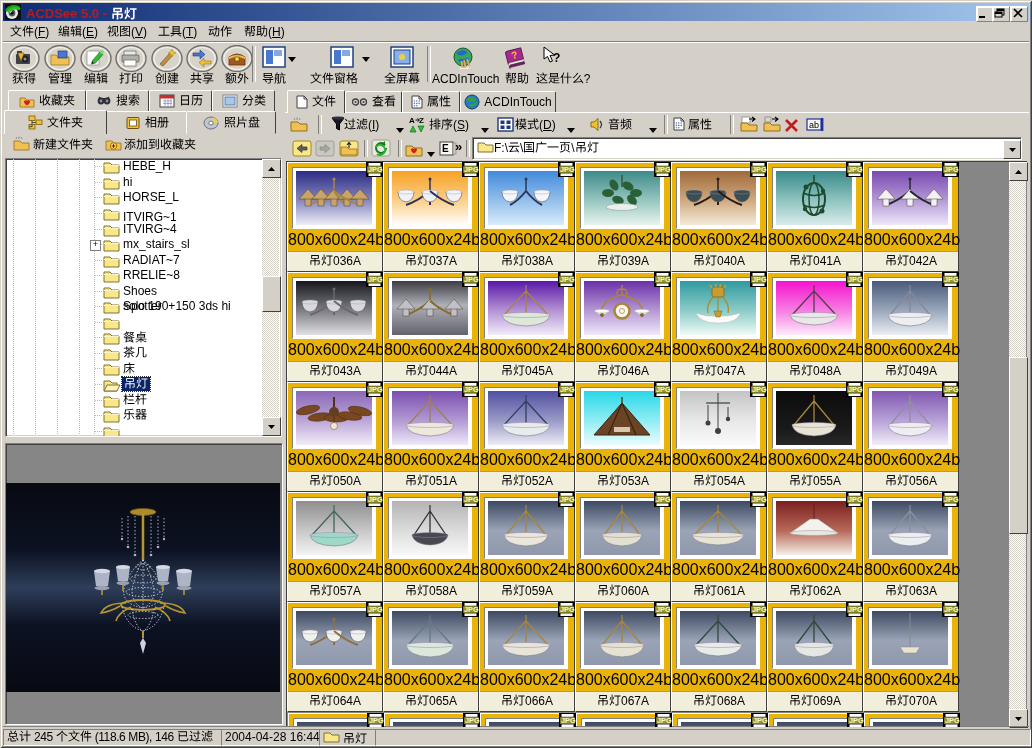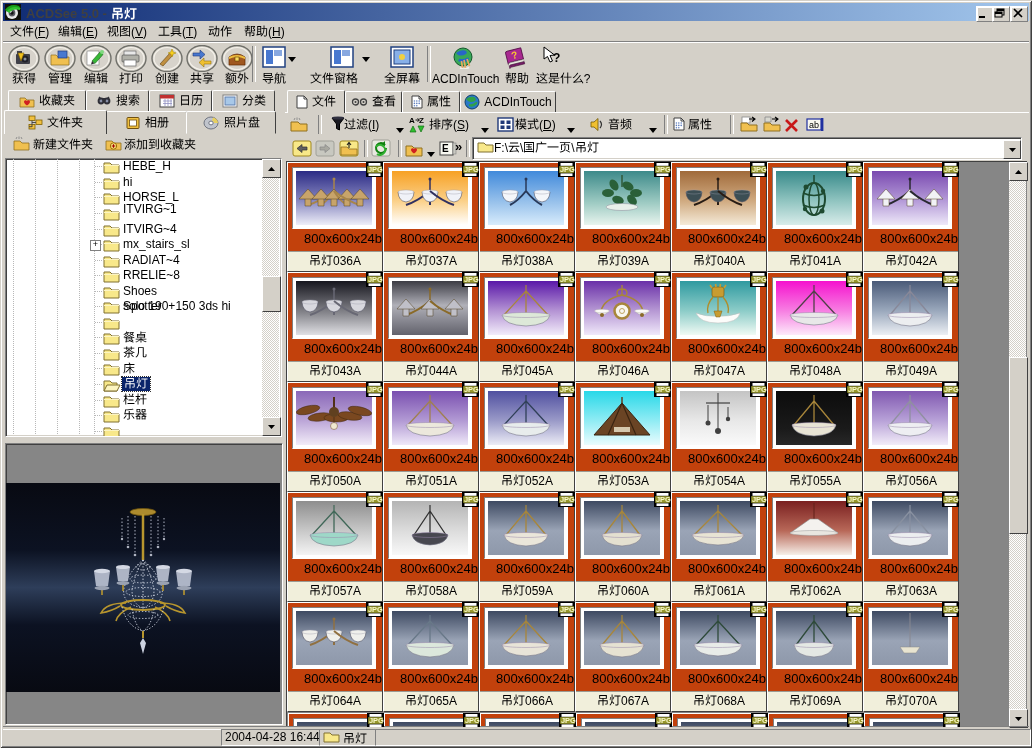--- a/index.html
+++ b/index.html
@@ -7,26 +7,26 @@
 .cj{overflow:visible}
 .win{position:absolute;left:0;top:0;width:1032px;height:748px;background:#d4d0c8;
  box-shadow: inset 1px 1px 0 #d4d0c8, inset -1px -1px 0 #404040,
              inset 2px 2px 0 #fff, inset -2px -2px 0 #808080;}
 .tb-sep{width:2px;border-left:1px solid #808080;border-right:1px solid #fff}
 .raised2{border:1px solid;border-color:#fff #808080 #808080 #fff}
 .field{background:#fff;box-shadow: inset 1px 1px 0 #404040, inset -1px -1px 0 #d4d0c8;
  border:1px solid;border-color:#808080 #fff #fff #808080}
 .tab{position:absolute;background:#d4d0c8;border:1px solid;border-color:#fff #404040 #d4d0c8 #fff;
  border-radius:2px 2px 0 0;display:flex;align-items:center;justify-content:center;gap:4px}
-.cell{position:absolute;width:94px;height:108px;background:#c2410c;
+.cell{position:absolute;width:94px;height:108px;background:#eab308;
  border:1px solid;border-color:#fff #404040 #404040 #fff}
 .thf{position:absolute;left:4px;top:4px;width:82px;height:60px;background:#fff;
  border:1px solid;border-color:#808080 #fff #fff #808080;}
 .thumb{position:absolute;left:3px;top:3px;width:76px;height:54px}
-.dim{position:absolute;left:0;top:68px;width:100%;text-align:right;font-size:13px}
+.dim{position:absolute;left:0;top:68px;width:100%;text-align:right;font-size:16px}
 .fn{position:absolute;left:0;top:88px;width:100%;height:19px;background:#f1efdb;
  border-top:1px solid #9a9a92;text-align:center;line-height:18px}
 .badge{position:absolute;top:-1px;right:-1px;width:17px;height:15px;z-index:6}
 .scrl{position:absolute;background:#d4d0c8;border:1px solid;border-color:#fff #404040 #404040 #fff;
  display:flex;align-items:center;justify-content:center}
 .track{background:#fff;background-image:repeating-conic-gradient(#d4d0c8 0 25%,#fff 0 50%);background-size:2px 2px}
 </style></head><body>
 <svg style="position:absolute;width:0;height:0">
     <defs>
       <path id="k4e00" d="M11 92V113H240V92Z"></path>
@@ -122,21 +122,21 @@
     <div class="a" style="left:3px;top:3px;width:1026px;height:18px;background:linear-gradient(to right,#0f2b74,#a2c6ec)"></div>
     <svg class="a" style="left:5px;top:4px" width="16" height="16" viewBox="0 0 16 16">
 <rect width="16" height="16" fill="#10100c"></rect>
 <circle cx="7" cy="9" r="6" fill="#e8e8ea"></circle>
 <circle cx="7" cy="9" r="3.4" fill="#585860"></circle>
 <circle cx="7" cy="9" r="1.7" fill="#101014"></circle>
 <circle cx="5.6" cy="7.6" r="1.1" fill="#fff"></circle>
 <path d="M0 6 Q5 -1 14 2 L16 5 Q8 2 3 8 Z" fill="#18a018"></path>
 <path d="M2 7 Q7 1 15 4 L15 6 Q8 4 4 9 Z" fill="#30c030"></path>
 </svg>
-    <div class="a" style="left:26px;top:6px;color:#404040;font-weight:bold;font-size:13px">ACDSee 5.0 - <svg class="cj" style="vertical-align:-0.20em" width="26" height="13" viewBox="0 0 500 250" fill="#fff">
+    <div class="a" style="left:26px;top:6px;color:#b91c1c;font-weight:bold;font-size:13px">ACDSee 5.0 - <svg class="cj" style="vertical-align:-0.20em" width="26" height="13" viewBox="0 0 500 250" fill="#fff">
         <use href="#b540a" x="0"></use>
         <use href="#b706f" x="250"></use>
       </svg></div>
     <div class="a raised2" style="left:976px;top:6px;width:16px;height:14px;background:#d4d0c8;box-shadow:inset 1px 1px 0 #fff"><svg width="14" height="12" viewBox="0 0 14 12">
         <rect x="2" y="9" width="6" height="2" fill="#000"></rect>
       </svg></div>
     <div class="a raised2" style="left:992px;top:6px;width:16px;height:14px;background:#d4d0c8;box-shadow:inset 1px 1px 0 #fff"><svg width="14" height="12" viewBox="0 0 14 12">
         <rect x="4" y="2" width="7" height="6" fill="none" stroke="#000"></rect>
         <rect x="4" y="2" width="7" height="2" fill="#000"></rect>
         <rect x="2" y="5" width="7" height="5" fill="#d4d0c8" stroke="#000"></rect>
@@ -451,21 +451,21 @@
           <path d="M1 5.5 L16 5.5" stroke="#fcf4c0" stroke-width="1"></path>
         </svg></div>
       <div class="a" style="left:117px;top:31.4px;white-space:nowrap">HORSE_L</div>
       <svg class="a" style="left:89px;top:53.9px" width="8" height="1">
         <path d="M0 .5 H8" stroke="#b8b8b8" stroke-dasharray="1 1"></path>
       </svg>
       <div class="a" style="left:97px;top:47.9px"><svg width="17" height="14" viewBox="0 0 17 14">
           <path d="M1 3 L7 3 L9 5 L16 5 L16 13 L1 13 Z" fill="#f8e88a" stroke="#807030" stroke-width="1"></path>
           <path d="M1 5.5 L16 5.5" stroke="#fcf4c0" stroke-width="1"></path>
         </svg></div>
-      <div class="a" style="left:117px;top:43px;white-space:nowrap">ITVIRG~1</div>
+      <div class="a" style="left:117px;top:51px;white-space:nowrap">ITVIRG~1</div>
       <svg class="a" style="left:89px;top:69.5px" width="8" height="1">
         <path d="M0 .5 H8" stroke="#b8b8b8" stroke-dasharray="1 1"></path>
       </svg>
       <div class="a" style="left:97px;top:63.5px"><svg width="17" height="14" viewBox="0 0 17 14">
           <path d="M1 3 L7 3 L9 5 L16 5 L16 13 L1 13 Z" fill="#f8e88a" stroke="#807030" stroke-width="1"></path>
           <path d="M1 5.5 L16 5.5" stroke="#fcf4c0" stroke-width="1"></path>
         </svg></div>
       <div class="a" style="left:117px;top:62.5px;white-space:nowrap">ITVIRG~4</div>
       <svg class="a" style="left:89px;top:85.0px" width="8" height="1">
         <path d="M0 .5 H8" stroke="#b8b8b8" stroke-dasharray="1 1"></path>
@@ -476,21 +476,21 @@
           <path d="M1 5.5 L16 5.5" stroke="#fcf4c0" stroke-width="1"></path>
         </svg></div>
       <div class="a" style="left:117px;top:78.0px;white-space:nowrap">mx_stairs_sl</div>
       <svg class="a" style="left:89px;top:100.6px" width="8" height="1">
         <path d="M0 .5 H8" stroke="#b8b8b8" stroke-dasharray="1 1"></path>
       </svg>
       <div class="a" style="left:97px;top:94.6px"><svg width="17" height="14" viewBox="0 0 17 14">
           <path d="M1 3 L7 3 L9 5 L16 5 L16 13 L1 13 Z" fill="#f8e88a" stroke="#807030" stroke-width="1"></path>
           <path d="M1 5.5 L16 5.5" stroke="#fcf4c0" stroke-width="1"></path>
         </svg></div>
-      <div class="a" style="left:117px;top:93.6px;white-space:nowrap">RADIAT~4</div>
+      <div class="a" style="left:117px;top:93.6px;white-space:nowrap">RADIAT~7</div>
       <svg class="a" style="left:89px;top:116.1px" width="8" height="1">
         <path d="M0 .5 H8" stroke="#b8b8b8" stroke-dasharray="1 1"></path>
       </svg>
       <div class="a" style="left:97px;top:110.1px"><svg width="17" height="14" viewBox="0 0 17 14">
           <path d="M1 3 L7 3 L9 5 L16 5 L16 13 L1 13 Z" fill="#f8e88a" stroke="#807030" stroke-width="1"></path>
           <path d="M1 5.5 L16 5.5" stroke="#fcf4c0" stroke-width="1"></path>
         </svg></div>
       <div class="a" style="left:117px;top:109.1px;white-space:nowrap">RRELIE~8</div>
       <svg class="a" style="left:89px;top:131.7px" width="8" height="1">
         <path d="M0 .5 H8" stroke="#b8b8b8" stroke-dasharray="1 1"></path>
@@ -1784,20 +1784,32 @@
         <path d="M3.5 0 L7 4 L0 4 Z" fill="#000"></path>
       </svg>
     </div>
     <div class="scrl" style="left:1009px;top:709px;width:17px;height:17px">
       <svg width="7" height="4" viewBox="0 0 7 4">
         <path d="M0 0 L7 0 L3.5 4 Z" fill="#000"></path>
       </svg>
     </div>
     <div class="scrl" style="left:1009px;top:357px;width:17px;height:175px"></div>
     <div class="a" style="left:3px;top:726px;width:1026px;height:2px;border-top:1px solid #808080;border-bottom:1px solid #fff"></div>
+    <div class="a" style="left:3px;top:729px;width:214px;height:15px;border:1px solid;border-color:#808080 #fff #fff #808080;padding-left:3px;line-height:14px;white-space:nowrap;overflow:hidden"><span style="letter-spacing:-0.4px"><svg class="cj" style="vertical-align:-0.20em" width="24" height="12" viewBox="0 0 500 250">
+          <use href="#k603b" x="0"></use>
+          <use href="#k8ba1" x="250"></use>
+        </svg> 245 <svg class="cj" style="vertical-align:-0.20em" width="36" height="12" viewBox="0 0 750 250">
+          <use href="#k4e2a" x="0"></use>
+          <use href="#k6587" x="250"></use>
+          <use href="#k4ef6" x="500"></use>
+        </svg> (118.6 MB), 146 <svg class="cj" style="vertical-align:-0.20em" width="36" height="12" viewBox="0 0 750 250">
+          <use href="#k5df2" x="0"></use>
+          <use href="#k8fc7" x="250"></use>
+          <use href="#k6ee4" x="500"></use>
+        </svg></span></div>
     <div class="a" style="left:221px;top:729px;width:94px;height:15px;border:1px solid;border-color:#808080 #fff #fff #808080;padding-left:3px;line-height:14px;white-space:nowrap;overflow:hidden">2004-04-28 16:44</div>
     <div class="a" style="left:319px;top:729px;width:52px;height:15px;border:1px solid;border-color:#808080 #fff #fff #808080;padding-left:3px;line-height:14px;white-space:nowrap;overflow:hidden"><svg width="17" height="13" viewBox="0 0 17 13">
         <path d="M1 3 L7 3 L9 5 L16 5 L16 12 L1 12 Z" fill="#f8e88a" stroke="#807030"></path>
       </svg> <svg class="cj" style="vertical-align:-0.20em" width="24" height="12" viewBox="0 0 500 250">
         <use href="#k540a" x="0"></use>
         <use href="#k706f" x="250"></use>
       </svg></div>
     <div class="a" style="left:375px;top:729px;width:651px;height:15px;border:1px solid;border-color:#808080 #fff #fff #808080;padding-left:3px;line-height:14px;white-space:nowrap;overflow:hidden"></div>
   </div>
 </body></html>

